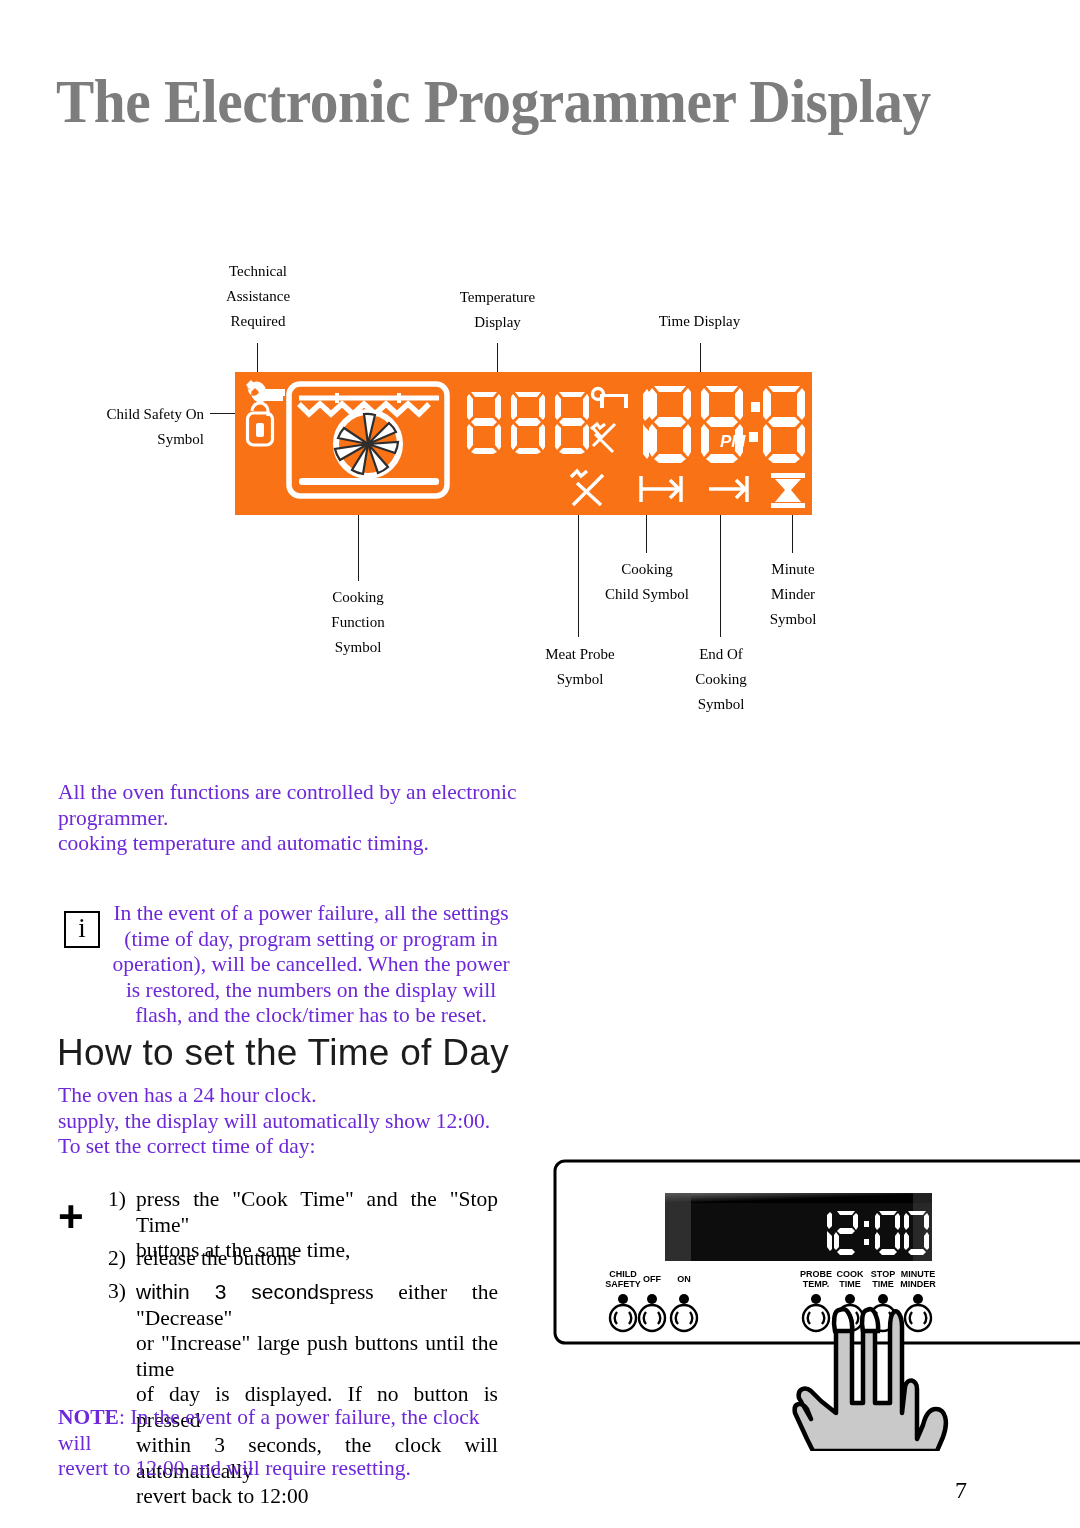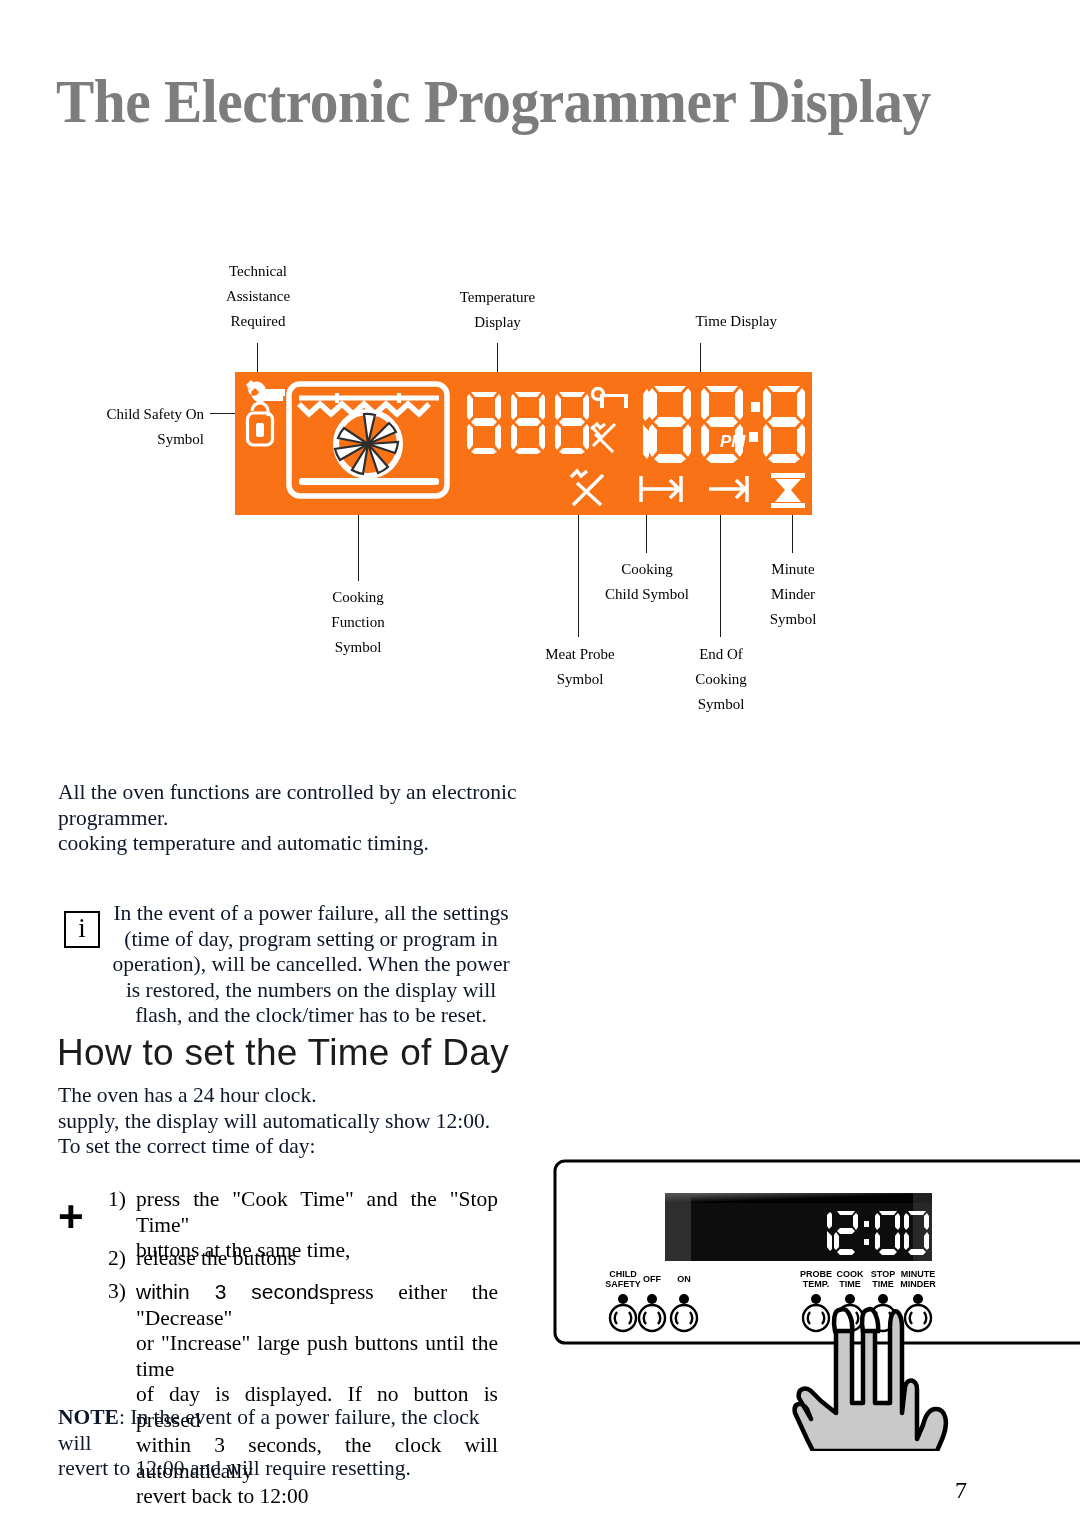--- a/index.html
+++ b/index.html
@@ -30,21 +30,21 @@
 
   
   #lcd{
     position:absolute;left:235px;top:345px;width:577px;height:143px;
     background:#f97316;
   }
 
   
   .body-text{
     position:absolute;font-family:"Liberation Serif", serif;
-    font-size:21.5px;line-height:25.5px;color:#0f172a;
+    font-size:21.5px;line-height:25.5px;color:#6d28d9;
   }
   .note-b{font-weight:bold;}
 
   #info-box{
     position:absolute;left:64px;top:884px;width:36px;height:37px;
     border:2.6px solid #000;box-sizing:border-box;
     font-family:"Liberation Serif", serif;font-size:27px;
     display:flex;align-items:center;justify-content:center;line-height:1;
     padding-bottom:2px;
   }
@@ -86,21 +86,21 @@
     <div>Required</div>
   </div>
   <div class="lline" style="left:257px;top:316px;height:30px;"></div>
 
   <div class="clabel" style="left:420px;top:258px;width:155px;">
     <div>Temperature</div>
     <div>Display</div>
   </div>
   <div class="lline" style="left:497px;top:316px;height:30px;"></div>
 
-  <div class="clabel" style="left:622px;top:282px;width:155px;text-align:right;">
+  <div class="clabel" style="left:622px;top:282px;width:155px;">
     <div>Time Display</div>
   </div>
   <div class="lline" style="left:700px;top:316px;height:30px;"></div>
 
   <div class="clabel left" style="left:40px;top:375px;width:164px;">
     <div>Child Safety On</div>
     <div>Symbol</div>
   </div>
   <div class="hline" style="left:210px;top:386px;width:26px;"></div>
 

